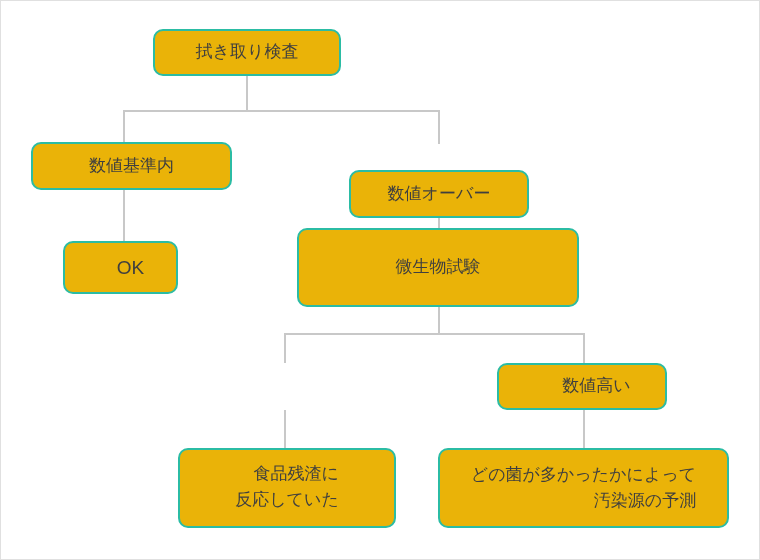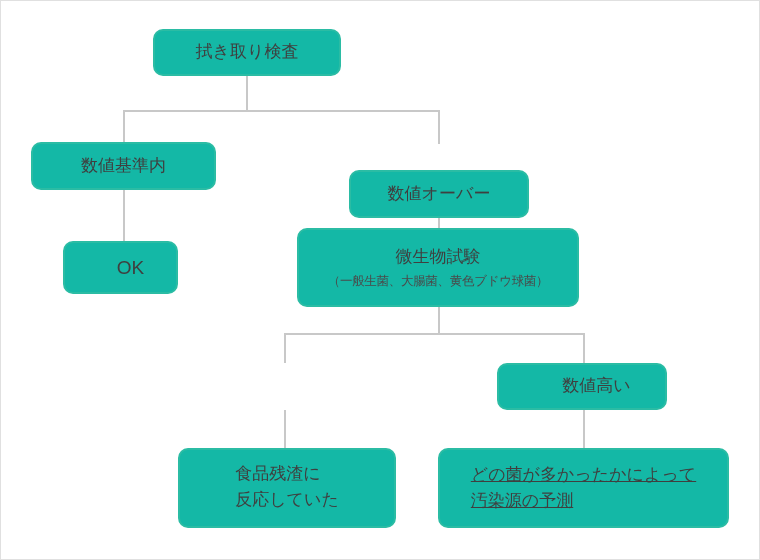--- a/index.html
+++ b/index.html
@@ -15,48 +15,48 @@
     background: #ffffff;
     border: 1px solid #e0e0e0;
     box-sizing: border-box;
     overflow: hidden;
   }
   .node {
     position: absolute;
     box-sizing: border-box;
     border: 2px solid #2bbca4;
     border-radius: 10px;
-    background: #14b8a6;
+    background: #eab308;
     color: #3f3f3f;
     display: flex;
     flex-direction: column;
     align-items: center;
     justify-content: center;
-    text-align: left;
+    text-align: right;
     font-size: 17px;
     line-height: 1.55;
     z-index: 2;
   }
   .node .label { white-space: pre-line; }
   .node .sublabel {
     font-size: 12.5px;
     color: #4a4a4a;
     margin-top: 2px;
     letter-spacing: -0.3px;
   }
   
   .n-root    { left: 152px; top: 28px;  width: 188px; height: 47px; }
-  .n-within  { left: 30px;  top: 141px; width: 185px; height: 48px; }
+  .n-within  { left: 30px;  top: 141px; width: 201px; height: 48px; }
   .n-over    { left: 348px; top: 141px; width: 180px; height: 48px; margin-top: 28px; }
   .n-ok      { left: 62px;  top: 240px; width: 115px; height: 53px; font-size: 19px; padding-left: 20px; }
   .n-micro   { left: 296px; top: 227px; width: 282px; height: 79px; }
   .n-low     { left: 200px; top: 362px; width: 166px; height: 47px; }
   .n-high    { left: 496px; top: 362px; width: 170px; height: 47px; padding-left: 29px; }
   .n-residue { left: 177px; top: 447px; width: 218px; height: 80px; font-family: Liberation Mono, monospace; }
-  .n-predict { left: 437px; top: 447px; width: 291px; height: 80px; text-decoration: underline; }
+  .n-predict { left: 437px; top: 447px; width: 291px; height: 80px; }
   
   .connector {
     position: absolute;
     background: #c8c8c8;
     z-index: 1;
   }
   .c-root-down    { left: 245px; top: 75px;  width: 2px;   height: 35px; }
   .c-level1-h     { left: 122px; top: 109px; width: 317px; height: 2px;  }
   .c-within-drop  { left: 122px; top: 109px; width: 2px;   height: 34px; }
   .c-over-drop    { left: 437px; top: 109px; width: 2px;   height: 34px; }
@@ -98,21 +98,20 @@
   <div class="node n-over">
     <span class="label">数値オーバー</span>
   </div>
 
   <div class="node n-ok">
     <span class="label">OK</span>
   </div>
 
   <div class="node n-micro">
     <span class="label">微生物試験</span>
-    <span class="sublabel">（一般生菌、大腸菌、黄色ブドウ球菌）</span>
   </div>
 
 
   <div class="node n-high">
     <span class="label">数値高い</span>
   </div>
 
   <div class="node n-residue">
     <span class="label">食品残渣に
 反応していた</span>

